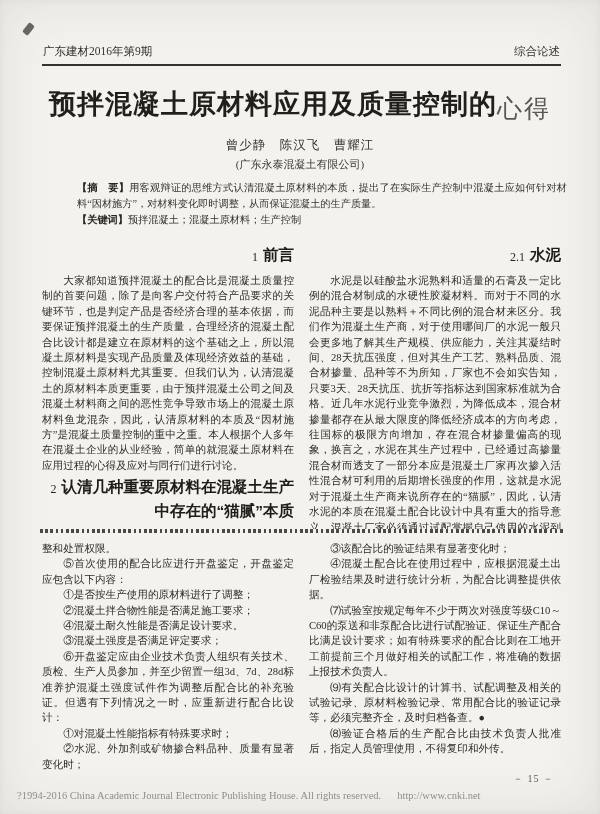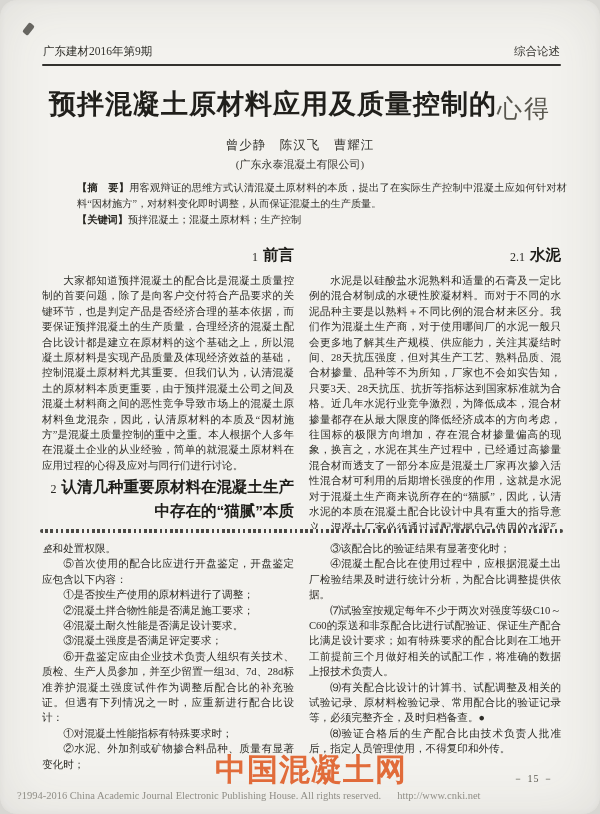--- a/index.html
+++ b/index.html
@@ -1,15 +1,15 @@
 <!DOCTYPE html>
 <html><head>
 <meta charset="utf-8">
 <style>
-  * { margin:0; padding:0; box-sizing:border-box;border-radius:16px; }
+  * { margin:0; padding:0; box-sizing:border-box; }
   html,body { background:#d8d7d3; }
   .sheet {
     position:relative; width:600px; height:814px; margin:0 auto;
     background:#f3f2ee;
     box-shadow: inset 0 0 55px rgba(60,55,45,0.10), inset 0 0 6px rgba(60,55,45,0.06);
     font-family:"Liberation Serif", serif; color:#2b2a26; overflow:hidden;
   }
   .speck { position:absolute; left:25px; top:23px; width:7px; height:12px;
     background:#3a3833; border-radius:2px; transform:rotate(38deg); opacity:.75; }
 
@@ -123,19 +123,18 @@
     </div>
     <div class="col">
       <p class="indent">③该配合比的验证结果有显著变化时；</p>
       <p class="indent">④混凝土配合比在使用过程中，应根据混凝土出厂检验结果及时进行统计分析，为配合比调整提供依据。</p>
       <p class="indent">⑺试验室按规定每年不少于两次对强度等级C10～C60的泵送和非泵配合比进行试配验证、保证生产配合比满足设计要求；如有特殊要求的配合比则在工地开工前提前三个月做好相关的试配工作，将准确的数据上报技术负责人。</p>
       <p class="indent">⑼有关配合比设计的计算书、试配调整及相关的试验记录、原材料检验记录、常用配合比的验证记录等，必须完整齐全，及时归档备查。●</p>
       <p class="indent">⑻验证合格后的生产配合比由技术负责人批准后，指定人员管理使用，不得复印和外传。</p>
     </div>
   </div>
 
-  <div class="watermark">中国混凝土网</div>
   <div class="pagenum">－ 15 －</div>
 
   <div class="page-footer">
     <span>?1994-2016 China Academic Journal Electronic Publishing House. All rights reserved.</span><span class="url">http://www.cnki.net</span>
   </div>
 </div>
 
 </body></html>

